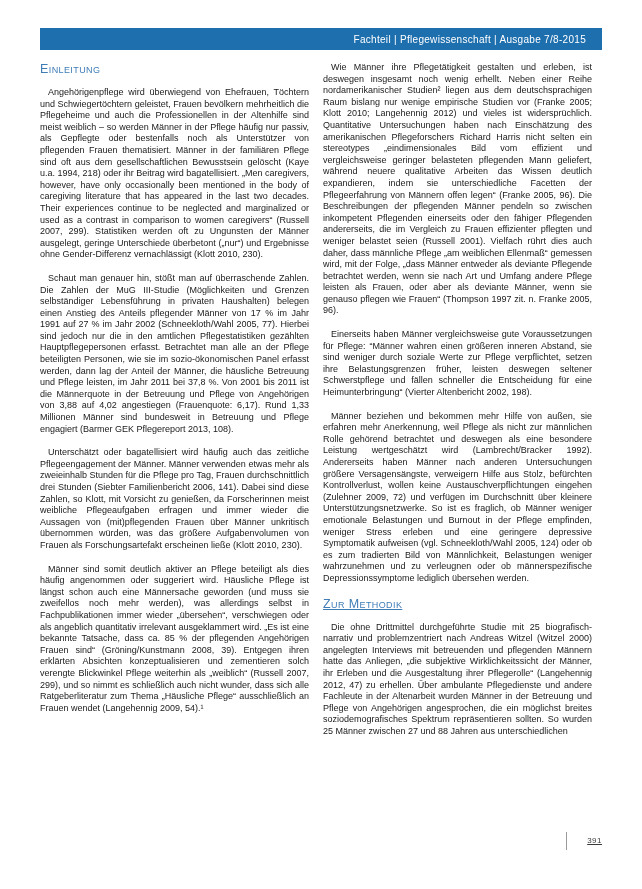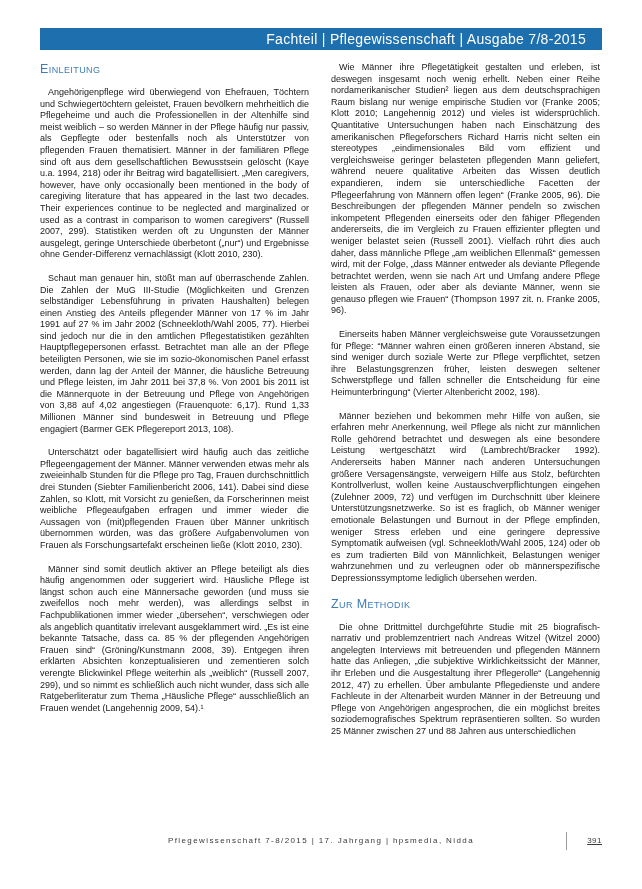--- a/index.html
+++ b/index.html
@@ -14,43 +14,43 @@
     width:642px;height:889px;position:relative;overflow:hidden;
     font-family:"Liberation Sans", sans-serif;
     color:var(--body-text,#1a1a1a);
   }
   .banner{
     position:absolute;left:40px;right:40px;top:28px;height:22px;
     background:var(--banner-bg,#1e6fae);
     color:#ffffff;
     display:flex;align-items:center;justify-content:flex-end;
     padding-right:16px;
-    font-size:14px;letter-spacing:0.3px;
+    font-size:10px;letter-spacing:0.3px;
   }
   .columns{
     position:absolute;top:62px;left:40px;right:40px;
-    display:flex;gap:14px;
+    display:flex;gap:6px;
   }
   .col{width:277px;flex:0 0 277px;}
   .col p{
     font-size:9px;line-height:11.6px;
     text-align:justify;text-indent:8px;
     hyphens:auto;-webkit-hyphens:auto;
     margin:0 8px 12px 0;
     color:var(--body-text,#1a1a1a);
   }
   h2.heading{
     font-variant:small-caps;
     font-weight:normal;
     font-size:12.5px;line-height:14px;
     letter-spacing:0.4px;
     color:var(--heading-color,#3f7cb6);
     margin:0 0 11px 0;
   }
-  h2.heading.mid{margin-top:6px;}
+  h2.heading.mid{margin-top:6px;text-decoration:underline;}
   .footer{
     position:absolute;left:40px;right:40px;top:832px;height:18px;
     font-size:8px;color:var(--footer-text,#3a3a3a);
   }
   .footer-line{
     position:absolute;left:0;right:0;top:4px;
     text-align:center;letter-spacing:1.4px;white-space:nowrap;
   }
   .footer-divider{
     position:absolute;right:35px;top:0;height:18px;width:0;
@@ -78,16 +78,15 @@
   <div class="col">
     <p>Wie Männer ihre Pflegetätigkeit gestalten und erleben, ist deswegen insgesamt noch wenig erhellt. Neben einer Reihe nordamerikanischer Studien² liegen aus dem deutschsprachigen Raum bislang nur wenige empirische Studien vor (Franke 2005; Klott 2010; Langehennig 2012) und vieles ist widersprüchlich. Quantitative Untersuchungen haben nach Einschätzung des amerikanischen Pflegeforschers Richard Harris nicht selten ein stereotypes „eindimensionales Bild vom effizient und vergleichsweise geringer belasteten pflegenden Mann geliefert, während neuere qualitative Arbeiten das Wissen deutlich expandieren, indem sie unterschiedliche Facetten der Pflegeerfahrung von Männern offen legen“ (Franke 2005, 96). Die Beschreibungen der pflegenden Männer pendeln so zwischen inkompetent Pflegenden einerseits oder den fähiger Pflegenden andererseits, die im Vergleich zu Frauen effizienter pflegten und weniger belastet seien (Russell 2001). Vielfach rührt dies auch daher, dass männliche Pflege „am weiblichen Ellenmaß“ gemessen wird, mit der Folge, „dass Männer entweder als deviante Pflegende betrachtet werden, wenn sie nach Art und Umfang andere Pflege leisten als Frauen, oder aber als deviante Männer, wenn sie genauso pflegen wie Frauen“ (Thompson 1997 zit. n. Franke 2005, 96).</p>
     <p>Einerseits haben Männer vergleichsweise gute Voraussetzungen für Pflege: “Männer wahren einen größeren inneren Abstand, sie sind weniger durch soziale Werte zur Pflege verpflichtet, setzen ihre Belastungsgrenzen früher, leisten deswegen seltener Schwerstpflege und fällen schneller die Entscheidung für eine Heimunterbringung“ (Vierter Altenbericht 2002, 198).</p>
     <p>Männer beziehen und bekommen mehr Hilfe von außen, sie erfahren mehr Anerkennung, weil Pflege als nicht zur männlichen Rolle gehörend betrachtet und deswegen als eine besondere Leistung wertgeschätzt wird (Lambrecht/Bracker 1992). Andererseits haben Männer nach anderen Untersuchungen größere Versagensängste, verweigern Hilfe aus Stolz, befürchten Kontrollverlust, wollen keine Austauschverpflichtungen eingehen (Zulehner 2009, 72) und verfügen im Durchschnitt über kleinere Unterstützungsnetzwerke. So ist es fraglich, ob Männer weniger emotionale Belastungen und Burnout in der Pflege empfinden, weniger Stress erleben und eine geringere depressive Symptomatik aufweisen (vgl. Schneekloth/Wahl 2005, 124) oder ob es zum tradierten Bild von Männlichkeit, Belastungen weniger wahrzunehmen und zu verleugnen oder ob männerspezifische Depressionssymptome lediglich übersehen werden.</p>
     <h2 class="heading mid">Zur Methodik</h2>
     <p>Die ohne Drittmittel durchgeführte Studie mit 25 biografisch-narrativ und problemzentriert nach Andreas Witzel (Witzel 2000) angelegten Interviews mit betreuenden und pflegenden Männern hatte das Anliegen, „die subjektive Wirklichkeitssicht der Männer, ihr Erleben und die Ausgestaltung ihrer Pflegerolle“ (Langehennig 2012, 47) zu erhellen. Über ambulante Pflegedienste und andere Fachleute in der Altenarbeit wurden Männer in der Betreuung und Pflege von Angehörigen angesprochen, die ein möglichst breites soziodemografisches Spektrum repräsentieren sollten. So wurden 25 Männer zwischen 27 und 88 Jahren aus unterschiedlichen</p>
   </div>
 </div>
 
 <div class="footer">
-  <span class="footer-line">Pflegewissenschaft 7-8/2015 | 17. Jahrgang | hpsmedia, Nidda</span>
   <span class="footer-divider"></span>
   <span class="footer-page">391</span>
 </div>
 
 </body></html>

